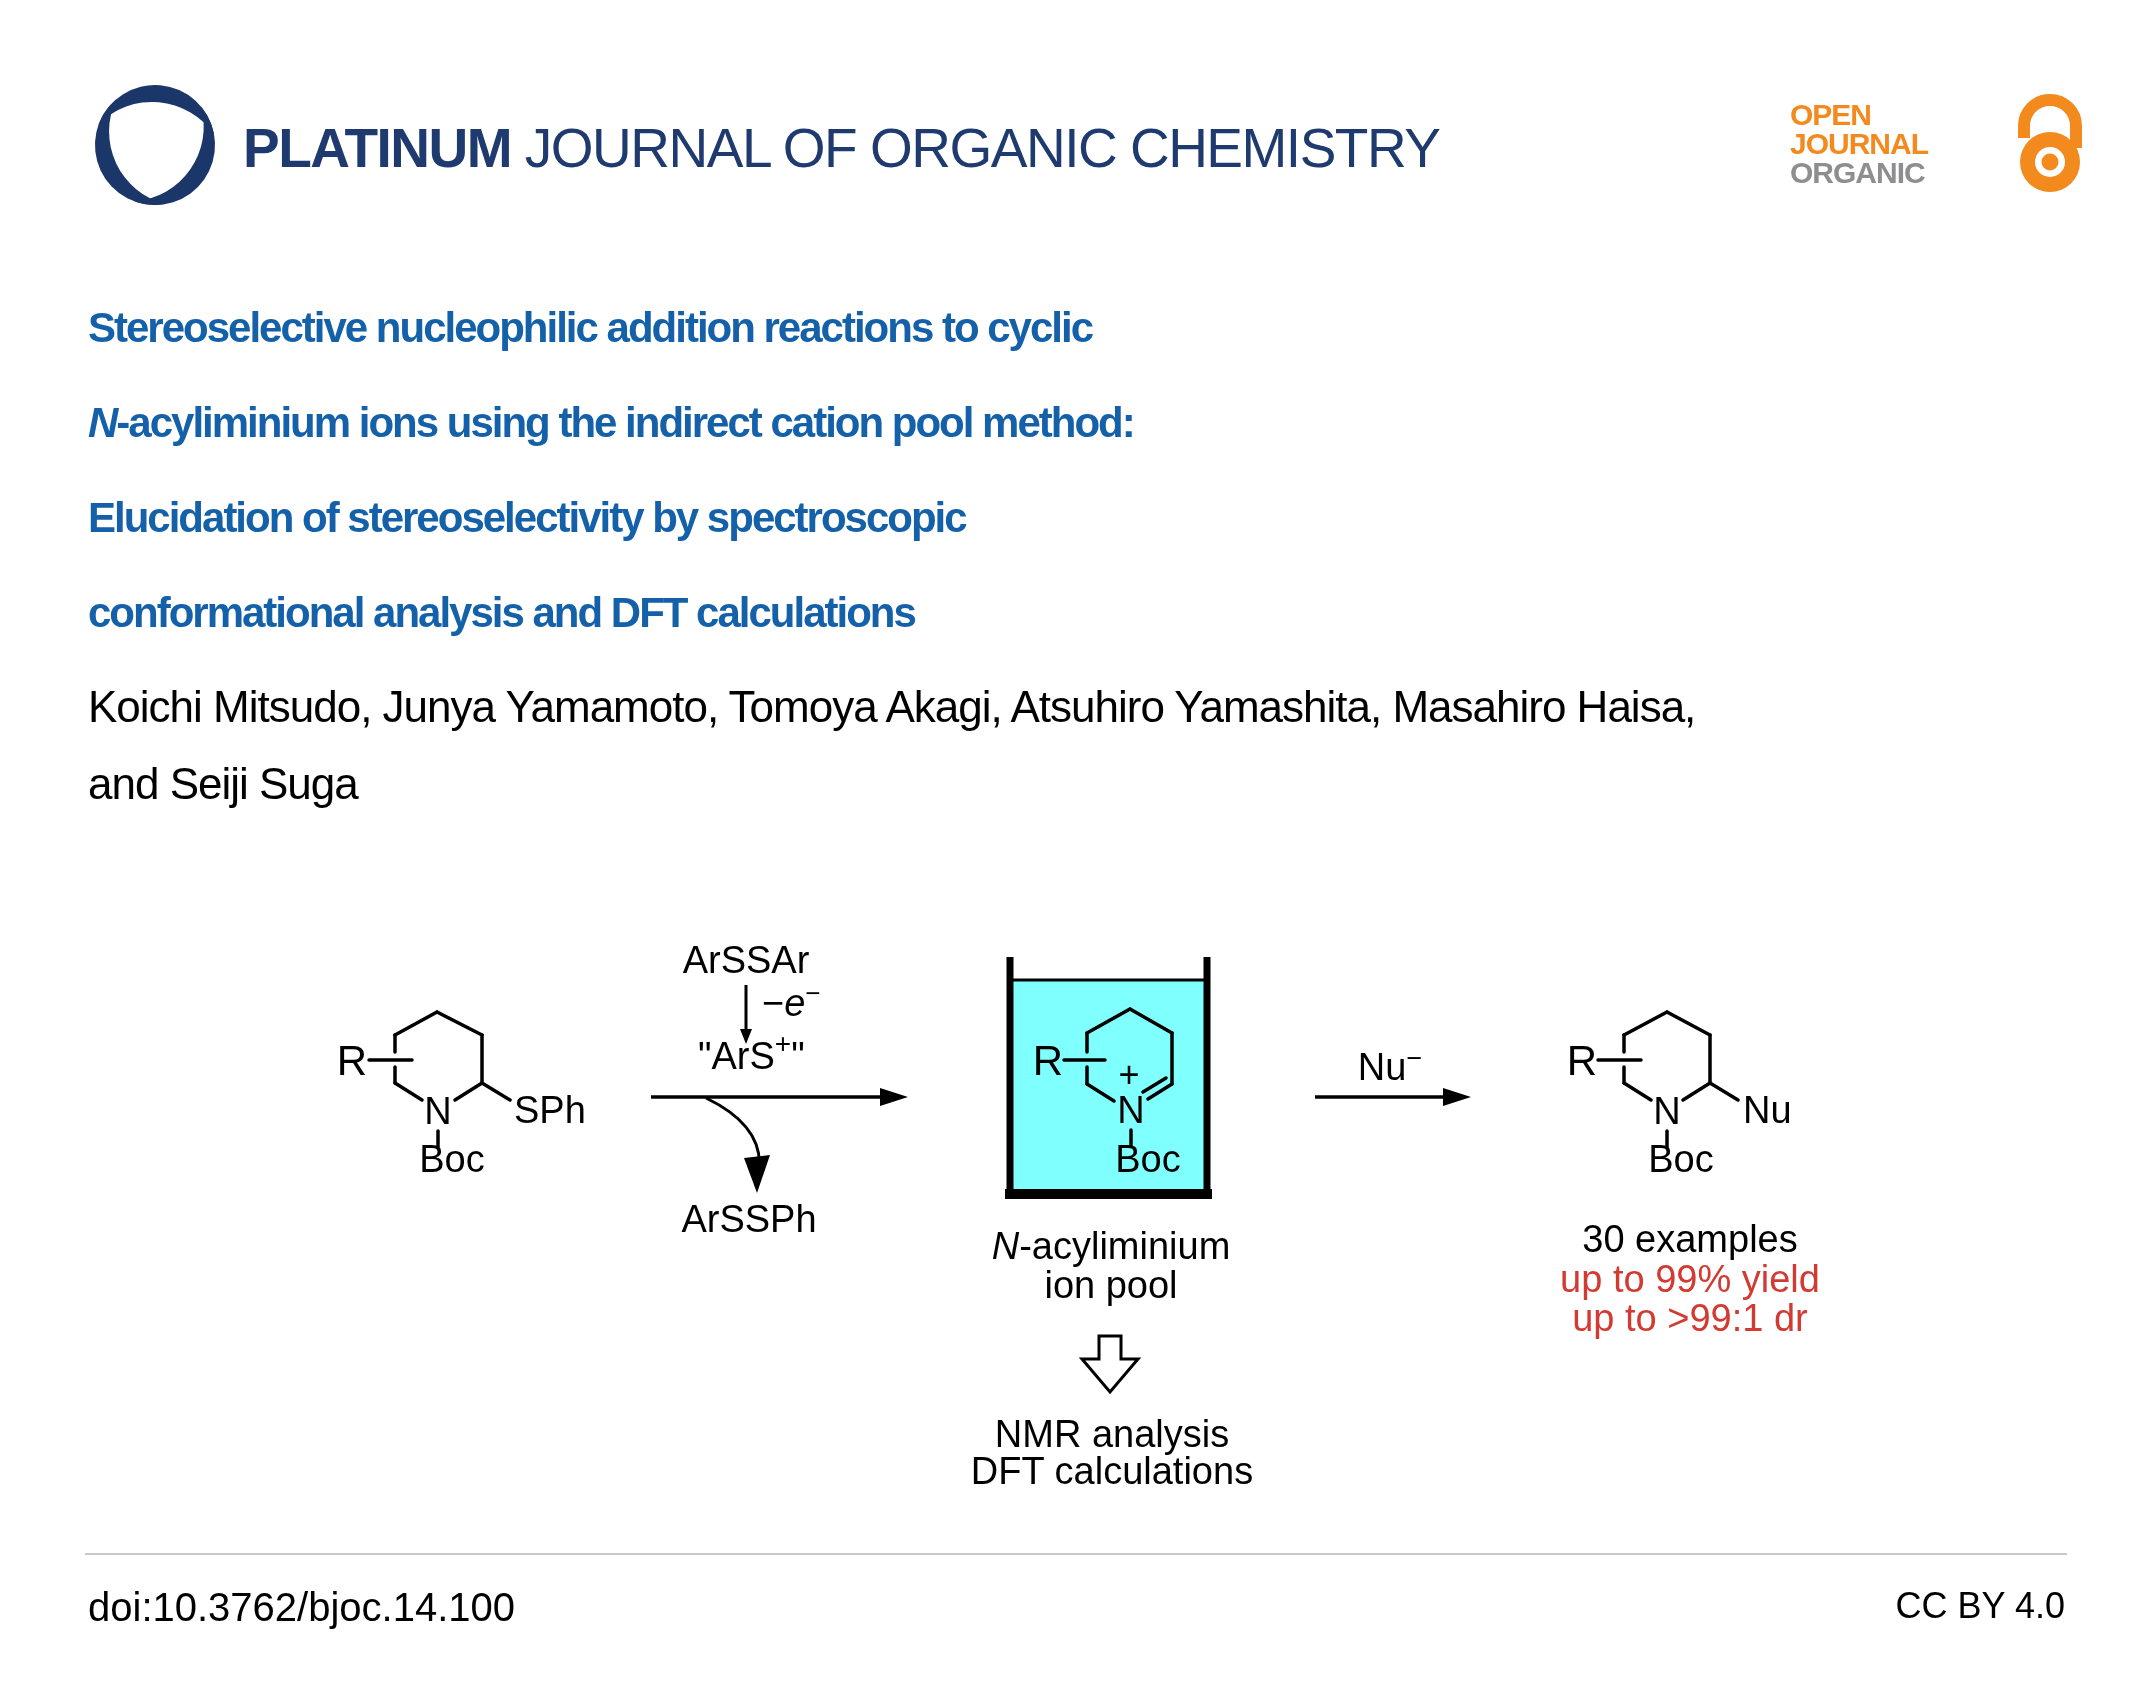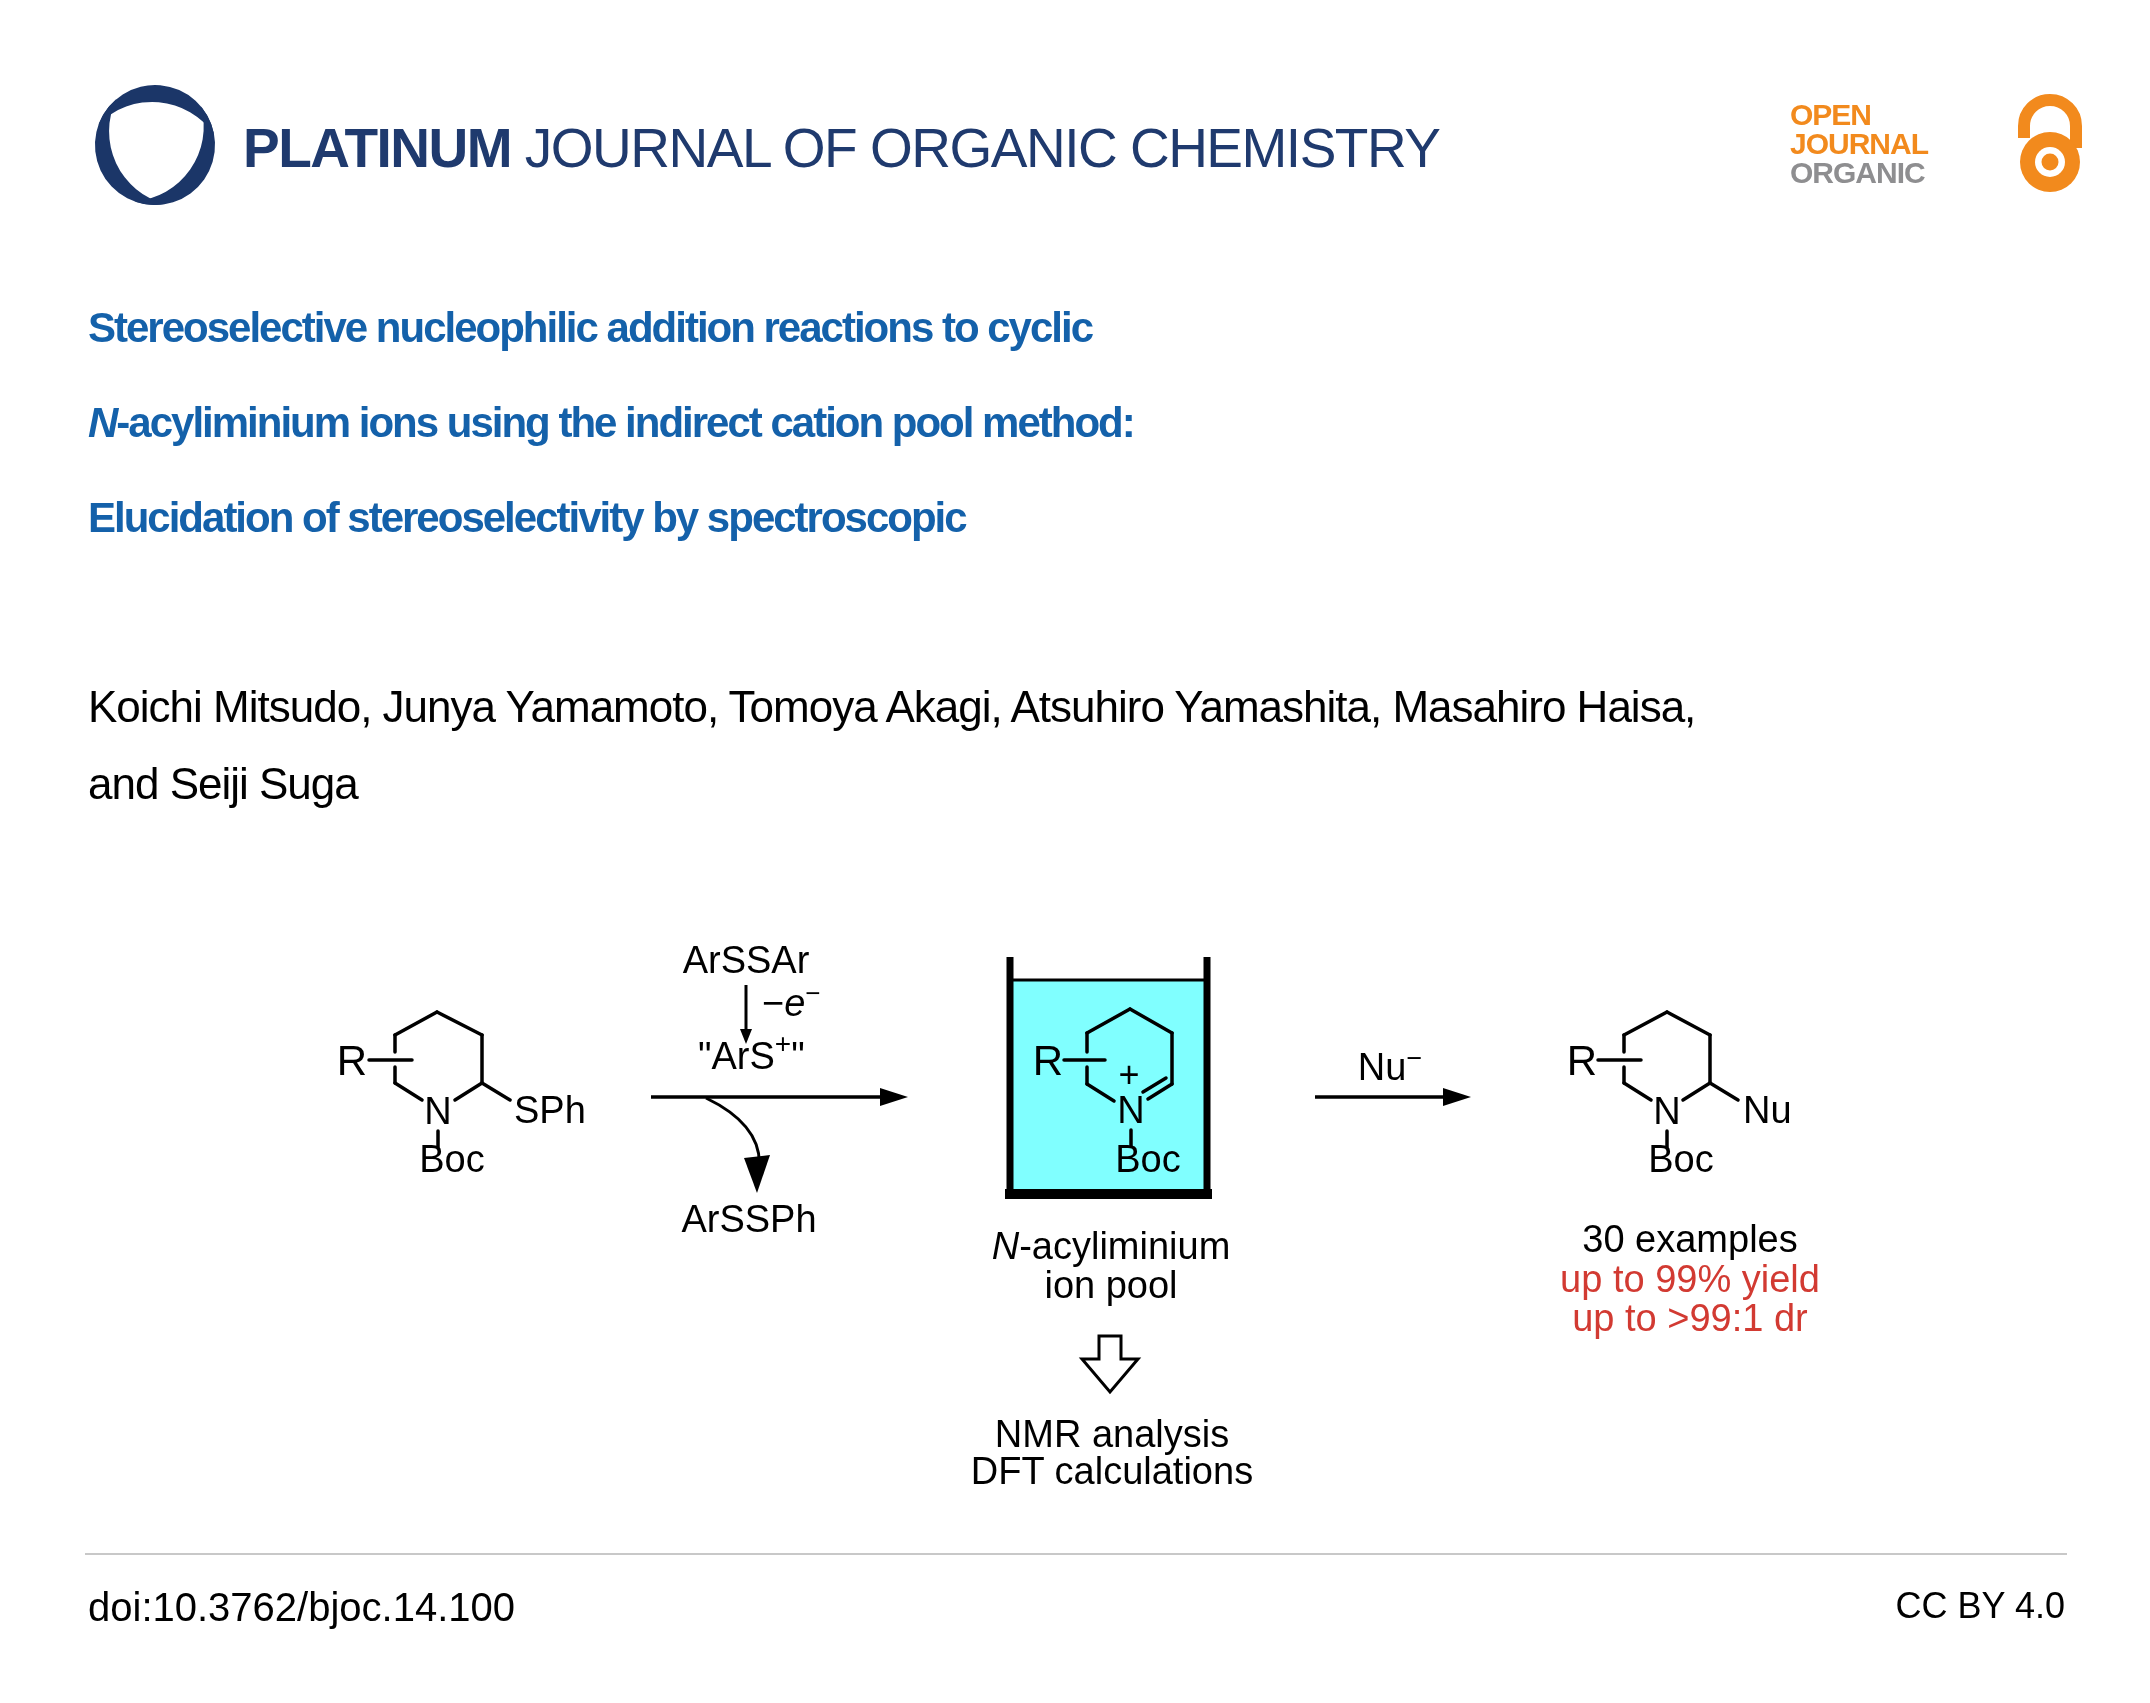--- a/index.html
+++ b/index.html
@@ -53,20 +53,21 @@
     <circle cx="42" cy="76" r="30" fill="#f28a1d"></circle>
     <circle cx="42" cy="76" r="15" fill="#ffffff"></circle>
     <circle cx="42" cy="76" r="8.5" fill="#f28a1d"></circle>
   </svg>
 </div>
 
 <div class="abs title">
   <div>Stereoselective nucleophilic addition reactions to cyclic</div>
   <div><span class="it">N</span><span>-acyliminium ions using the indirect cation pool method:</span></div>
   <div>Elucidation of stereoselectivity by spectroscopic</div>
+  <div>conformational analysis and DFT calculations</div>
 </div>
 
 <div class="abs authors">
   <div>Koichi Mitsudo, Junya Yamamoto, Tomoya Akagi, Atsuhiro Yamashita, Masahiro Haisa,</div>
   <div>and Seiji Suga</div>
 </div>
 
 <svg class="abs" style="left:0;top:900px;" width="2150" height="600" viewBox="0 900 2150 600">
 
   <g stroke="#000" stroke-width="3.5" stroke-linecap="round">

